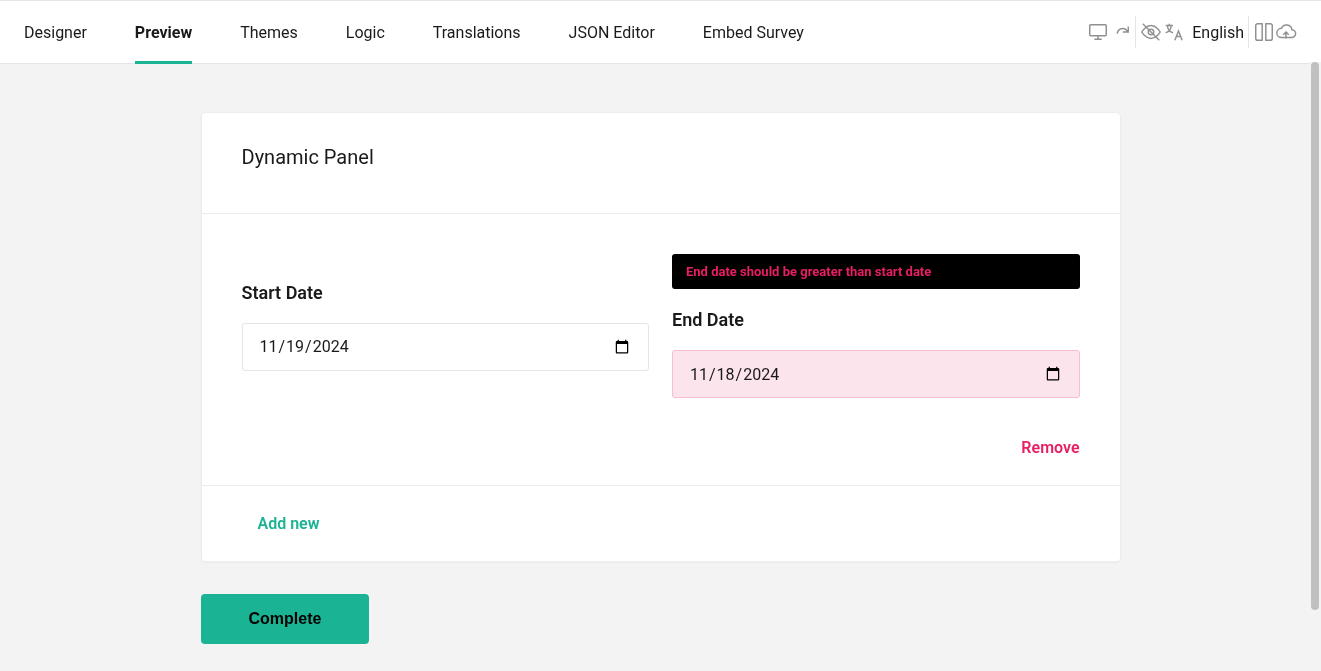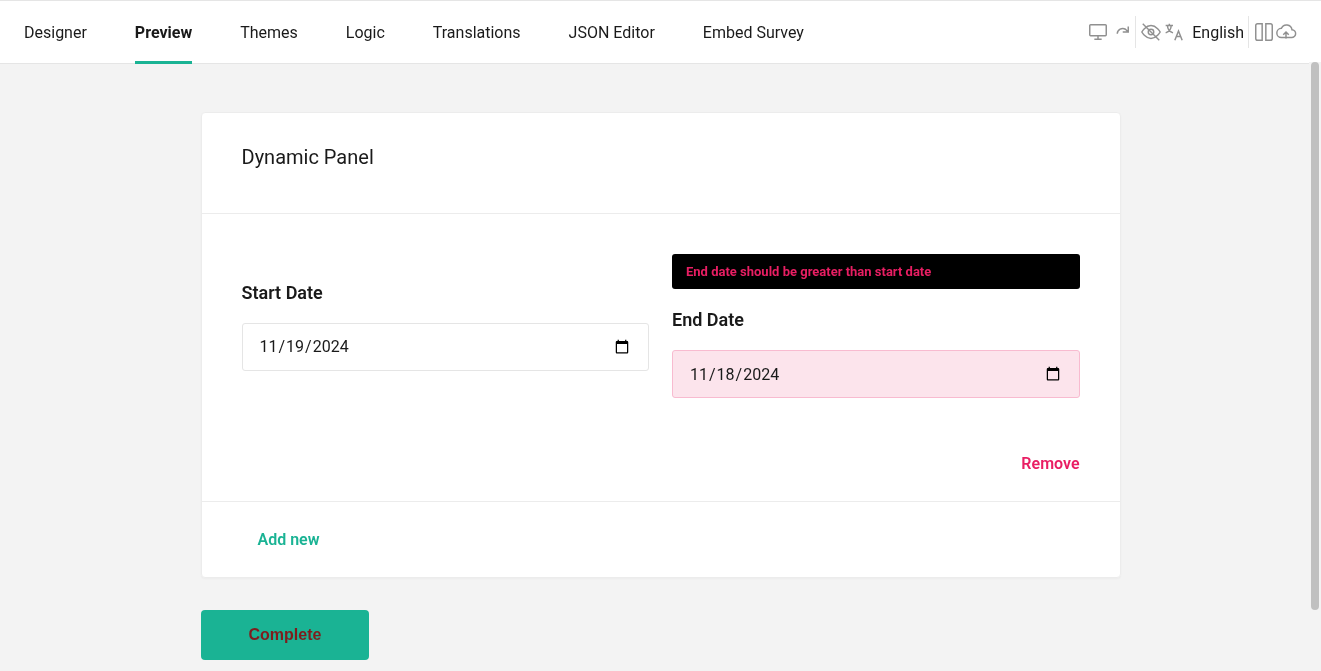--- a/index.html
+++ b/index.html
@@ -129,21 +129,21 @@
     background: #fff;
   }
   .date-input.error {
     background: #fce4ec;
     border-color: #f8bbd0;
   }
 
   .remove-row {
     display:flex;
     justify-content:flex-end;
-    margin-top: 28px;
+    margin-top: 12px;
   }
   .remove-btn {
     color: #e91e63;
     font-weight: 600;
     cursor: pointer;
   }
 
   .card-footer {
     border-top: 1px solid #ececec;
     padding: 28px 56px;
@@ -154,21 +154,21 @@
     cursor: pointer;
   }
 
   .complete-btn {
     display: block;
     margin: 32px auto 0;
     width: 920px;
   }
   .complete-btn button {
     background: #1ab394;
-    color: #7f1d1d;
+    color: #000000;
     border: none;
     border-radius: 4px;
     padding: 16px 48px;
     font-size: 16px;
     font-weight: 600;
     cursor: pointer;
   }
 
   
   .scroll-track {

